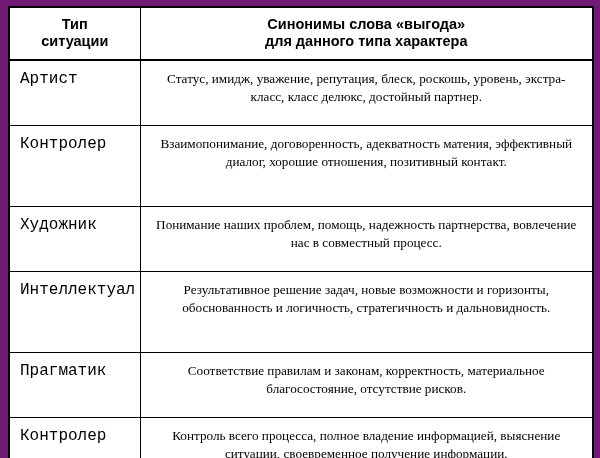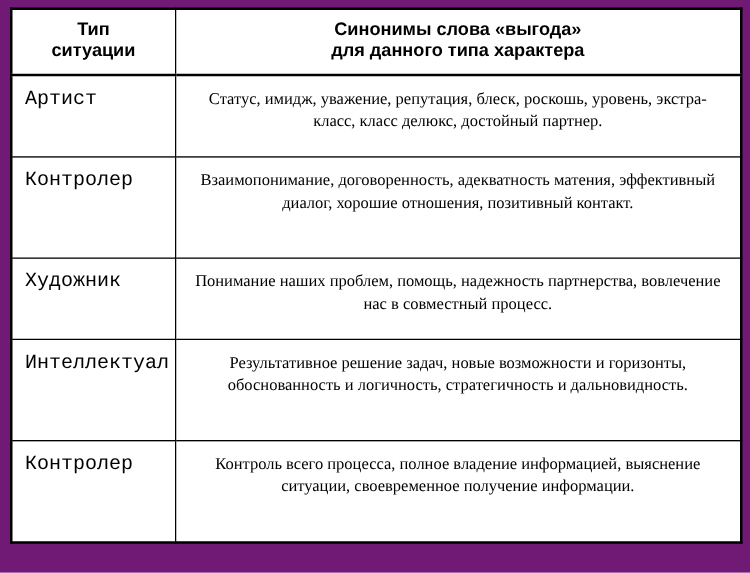--- a/index.html
+++ b/index.html
@@ -102,19 +102,23 @@
         <td class="syn-cell">Взаимопонимание, договоренность, адекватность мате­ния, эффективный диалог, хорошие отношения, пози­тивный контакт.</td>
       </tr>
       <tr class="row-hudozhnik">
         <td class="type-cell">Художник</td>
         <td class="syn-cell">Понимание наших проблем, помощь, надежность парт­нерства, вовлечение нас в совместный процесс.</td>
       </tr>
       <tr class="row-intellektual">
         <td class="type-cell">Интеллектуал</td>
         <td class="syn-cell">Результативное решение задач, новые возможности и горизонты, обоснованность и логичность, стратегич­ность и дальновидность.</td>
       </tr>
+      <tr class="row-pragmatik">
+        <td class="type-cell">Прагматик</td>
+        <td class="syn-cell">Соответствие правилам и законам, корректность, мате­риальное благосостояние, отсутствие рисков.</td>
+      </tr>
       <tr class="row-kontroler">
         <td class="type-cell">Контролер</td>
         <td class="syn-cell">Контроль всего процесса, полное владение информа­цией, выяснение ситуации, своевременное получение информации.</td>
       </tr>
     </tbody>
   </table>
 </div>
 
 </body></html>

